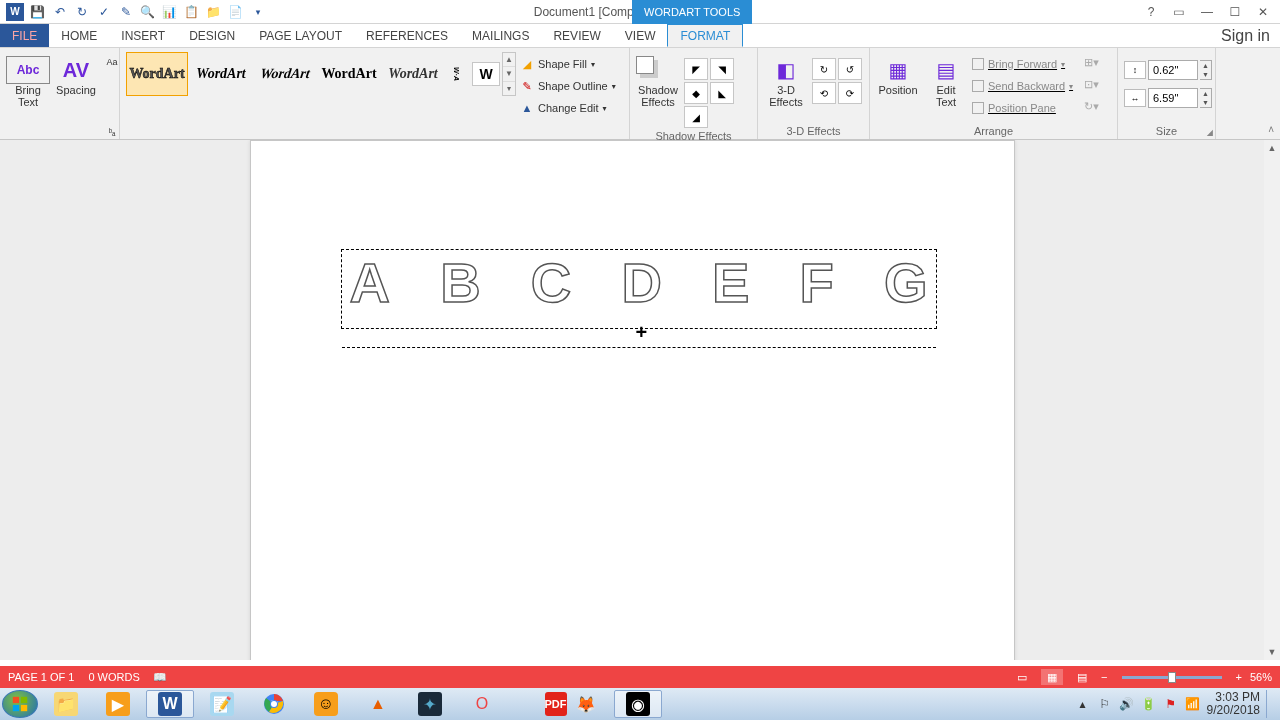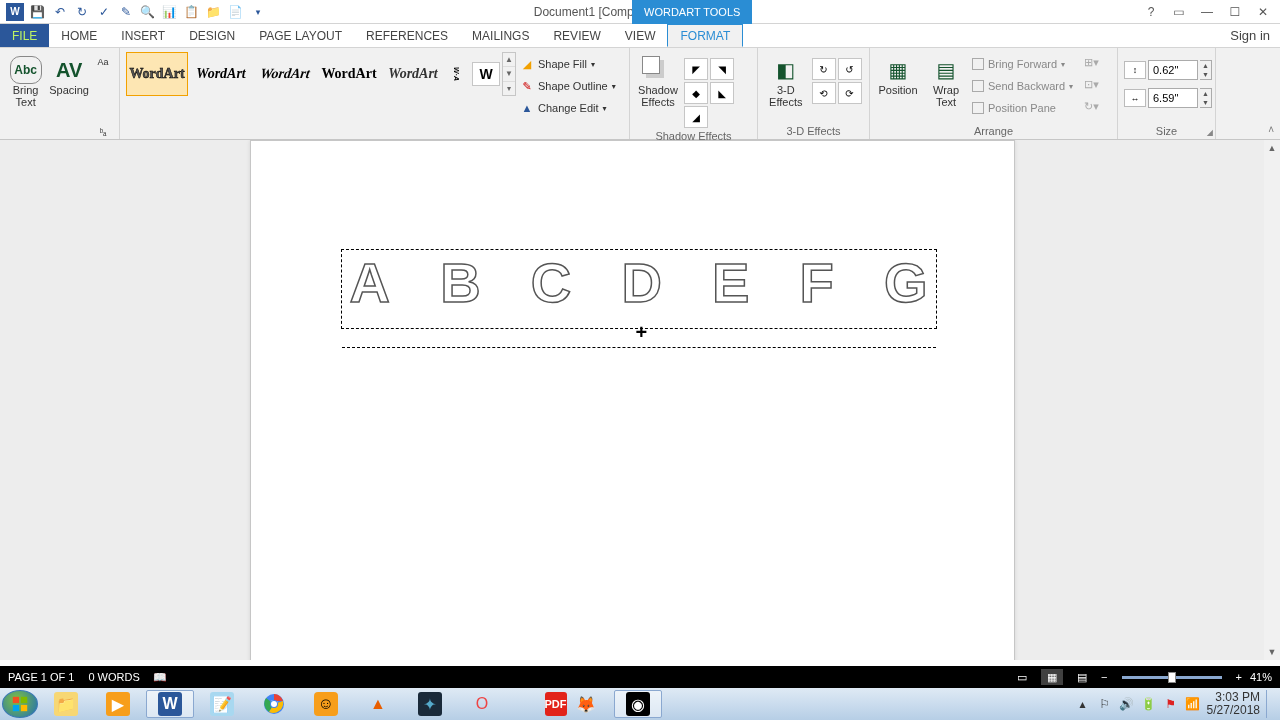--- a/index.html
+++ b/index.html
@@ -10,49 +10,49 @@
 .qat { display: flex; align-items: center; gap: 6px; padding-left: 6px; }
 .qat-icon { width: 16px; height: 16px; display: flex; align-items: center; justify-content: center; color: #2b579a; font-size: 12px; cursor: pointer; }
 .title-text { position: absolute; left: 50%; transform: translateX(-50%); font-size: 12px; color: #555; }
 .context-tab-label { position: absolute; left: 632px; top: 0; height: 24px; background: #2a8dd4; color: #fff; padding: 0 12px; display: flex; align-items: center; font-size: 11px; }
 .win-controls { position: absolute; right: 0; display: flex; gap: 10px; padding-right: 8px; }
 .win-ctrl { width: 18px; height: 18px; display: flex; align-items: center; justify-content: center; color: #555; cursor: pointer; font-size: 12px; }
 
 
 .tabs { height: 24px; background: #fff; display: flex; align-items: stretch; border-bottom: 1px solid #d4d4d4; }
 .tab { padding: 0 12px; display: flex; align-items: center; font-size: 12px; color: #444; cursor: pointer; text-transform: uppercase; }
-.tab.file { background: #2b579a; color: #bef264; }
+.tab.file { background: #2b579a; color: #fca5a5; }
 .tab.active { border: 1px solid #2a8dd4; border-bottom: 1px solid #f1f1f1; background: #f1f1f1; color: #2a8dd4; }
-.signin { margin-left: auto; padding: 0 10px; display: flex; align-items: center; color: #444; font-size: 13px; text-align: center; }
+.signin { margin-left: auto; padding: 0 10px; display: flex; align-items: center; color: #444; font-size: 16px; text-align: center; }
 
 
 .ribbon { height: 92px; background: #f1f1f1; display: flex; border-bottom: 1px solid #c6c6c6; position: relative; }
 .group { border-right: 1px solid #d4d4d4; display: flex; flex-direction: column; justify-content: space-between; padding: 4px 6px 2px 6px; }
 .group-label { text-align: center; font-size: 11px; color: #666; padding-top: 2px; }
 .group-body { display: flex; align-items: flex-start; gap: 4px; flex: 1; }
 .big-btn { display: flex; flex-direction: column; align-items: center; justify-content: center; width: 44px; cursor: pointer; padding-top: 4px; }
-.big-btn .ico { width: 32px; height: 28px; display: flex; align-items: center; justify-content: center; font-size: 20px; color: #14532d; border-radius: 10px; }
+.big-btn .ico { width: 44px; height: 28px; display: flex; align-items: center; justify-content: center; font-size: 20px; color: #6d28d9; }
 .big-btn .lbl { font-size: 11px; text-align: center; line-height: 1.1; color: #333; }
 .mini-col { display: flex; flex-direction: column; gap: 2px; }
 .mini-btn { height: 20px; min-width: 20px; display: flex; align-items: center; justify-content: center; font-size: 11px; cursor: pointer; padding: 0 3px; color: #333; }
 .mini-btn.disabled { color: #aaa; }
 .wordart-gallery { display: flex; align-items: center; gap: 2px; }
 .wa-item { width: 62px; height: 44px; border: 1px solid transparent; display: flex; align-items: center; justify-content: center; cursor: pointer; font-family: "Times New Roman", serif; font-weight: bold; font-style: italic; font-size: 14px; }
 .wa-item.sel { border: 1px solid #f2a100; background: #fde6b3; }
 .wa-item.black { color: #000; font-style: normal; }
 .wa-scroller { display: flex; flex-direction: column; border: 1px solid #c6c6c6; width: 14px; height: 44px; }
 .wa-scroller div { flex: 1; display: flex; align-items: center; justify-content: center; font-size: 8px; color: #666; cursor: pointer; border-bottom: 1px solid #ddd; }
 .wa-scroller div:last-child { border-bottom: none; }
 .wa-icon { width: 28px; height: 24px; border: 1px solid #c6c6c6; display: flex; align-items: center; justify-content: center; font-weight: bold; font-size: 14px; margin-left: 4px; cursor: pointer; background: #fff; }
 .shape-menu { display: flex; flex-direction: column; gap: 2px; padding-top: 2px; }
 .shape-item { display: flex; align-items: center; gap: 4px; font-size: 11px; cursor: pointer; height: 20px; color: #333; }
 .shape-item .glyph { width: 14px; text-align: center; }
 .small-grid { display: flex; flex-wrap: wrap; width: 52px; gap: 2px; }
 .small-grid .cell { width: 24px; height: 22px; border: 1px solid #c6c6c6; background: #fff; display: flex; align-items: center; justify-content: center; font-size: 10px; cursor: pointer; }
-.arrange-list { display: flex; flex-direction: column; gap: 2px; padding-top: 2px; }
+.arrange-list { display: flex; flex-direction: column; gap: 2px; padding-top: 2px; text-decoration: underline; }
 .arr-item { display: flex; align-items: center; gap: 4px; font-size: 11px; color: #888; cursor: pointer; height: 20px; }
 .arr-item .sq { width: 12px; height: 12px; border: 1px solid #aaa; display: inline-block; }
 .size-row { display: flex; align-items: center; gap: 2px; height: 24px; }
 .size-ico { width: 22px; height: 18px; border: 1px solid #bbb; background: #fff; display: flex; align-items: center; justify-content: center; font-size: 9px; }
 .size-input { width: 50px; height: 20px; border: 1px solid #ababab; background: #fff; font-size: 11px; padding: 0 4px; }
 .spinner { display: flex; flex-direction: column; width: 12px; border: 1px solid #ababab; border-left: none; }
 .spinner div { height: 9px; font-size: 7px; text-align: center; cursor: pointer; color: #555; line-height: 9px; }
 .collapse-chevron { position: absolute; right: 6px; bottom: 4px; font-size: 10px; color: #777; cursor: pointer; }
 .launcher { position: absolute; right: 2px; bottom: 2px; font-size: 8px; color: #888; cursor: pointer; }
 .group { position: relative; }
@@ -66,21 +66,21 @@
 .wa-letter { font-family: Arial, sans-serif; font-size: 56px; font-weight: 900; color: #fff; -webkit-text-stroke: 1.5px #555; letter-spacing: 0; }
 .cursor-cross { position: absolute; left: 385px; top: 180px; font-size: 20px; color: #000; font-weight: bold; }
 
 
 .vscroll { position: absolute; top: 140px; right: 0; bottom: 60px; width: 16px; background: #f1f1f1; display: flex; flex-direction: column; align-items: center; }
 .vscroll .arrow { height: 16px; width: 100%; display: flex; align-items: center; justify-content: center; font-size: 9px; color: #666; cursor: pointer; }
 .vscroll .track { flex: 1; position: relative; }
 .vscroll .thumb { position: absolute; left: 2px; right: 2px; top: 0; height: 90px; background: #c6c6c6; border-radius: 2px; cursor: pointer; }
 
 
-.statusbar { position: absolute; bottom: 32px; left: 0; right: 0; height: 22px; background: #000000; color: #fff; display: flex; align-items: center; font-size: 11px; padding: 0 8px; }
+.statusbar { position: absolute; bottom: 32px; left: 0; right: 0; height: 22px; background: #ef4444; color: #fff; display: flex; align-items: center; font-size: 11px; padding: 0 8px; }
 .statusbar .left { display: flex; gap: 14px; align-items: center; }
 .statusbar .right { margin-left: auto; display: flex; align-items: center; gap: 8px; }
 .view-btn { width: 22px; height: 16px; display: flex; align-items: center; justify-content: center; cursor: pointer; font-size: 11px; }
 .zoom-slider { width: 100px; height: 3px; background: #8aa8d0; position: relative; margin: 0 6px; }
 .zoom-slider .knob { position: absolute; left: 50%; top: -4px; width: 8px; height: 11px; background: #fff; border: 1px solid #888; cursor: pointer; transform: translateX(-50%); }
 
 
 .taskbar { position: absolute; bottom: 0; left: 0; right: 0; height: 32px; background: linear-gradient(#dfeaf5, #b6cee6); display: flex; align-items: center; }
 .start-orb { width: 36px; height: 28px; margin-left: 2px; border-radius: 50%; background: radial-gradient(circle at 40% 35%, #7fc241, #1f6db5); cursor: pointer; border: 1px solid #3a78b5; display: flex; align-items: center; justify-content: center; }
 .start-orb svg { width: 18px; height: 18px; }
@@ -233,21 +233,21 @@
   </div>
 
   <div class="group" style="width:248px;">
     <div class="group-body">
       <div class="big-btn">
         <div class="ico">▦</div>
         <div class="lbl">Position</div>
       </div>
       <div class="big-btn">
         <div class="ico">▤</div>
-        <div class="lbl" style="white-space:pre-line;">Wrap
+        <div class="lbl" style="white-space:pre-line;">Edit
 Text</div>
       </div>
       <div class="arrange-list">
         <div class="arr-item">
             <span class="sq"></span>
             <span>Bring Forward</span>
             <span style="font-size:8px;">▾</span>
           </div>
         <div class="arr-item">
             <span class="sq"></span>
@@ -328,21 +328,21 @@
   </div>
   <div class="right">
     <span class="view-btn">▭</span>
     <span class="view-btn" style="background:rgba(255,255,255,0.25);">▦</span>
     <span class="view-btn">▤</span>
     <span>−</span>
     <div class="zoom-slider">
         <div class="knob"></div>
       </div>
     <span>+</span>
-    <span>41%</span>
+    <span>56%</span>
   </div>
 </div>
 
 <div class="taskbar">
   <div class="start-orb">
     <svg viewBox="0 0 20 20">
         <rect x="2" y="2" width="7" height="7" fill="#f25022"></rect>
         <rect x="11" y="2" width="7" height="7" fill="#7fba00"></rect>
         <rect x="2" y="11" width="7" height="7" fill="#00a4ef"></rect>
         <rect x="11" y="11" width="7" height="7" fill="#ffb900"></rect>
@@ -396,17 +396,17 @@
     </div>
   <div class="tray">
     <span class="tray-ico">▴</span>
     <span class="tray-ico">⚐</span>
     <span class="tray-ico">🔊</span>
     <span class="tray-ico">🔋</span>
     <span class="tray-ico" style="color:#d22;">⚑</span>
     <span class="tray-ico">📶</span>
     <div class="clock">
       <div>3:03 PM</div>
-      <div>5/27/2018</div>
+      <div>9/20/2018</div>
     </div>
     <span class="tray-ico" style="border-left:1px solid #8aa8d0;width:8px;height:28px;"></span>
   </div>
 </div>
 
 </body></html>

